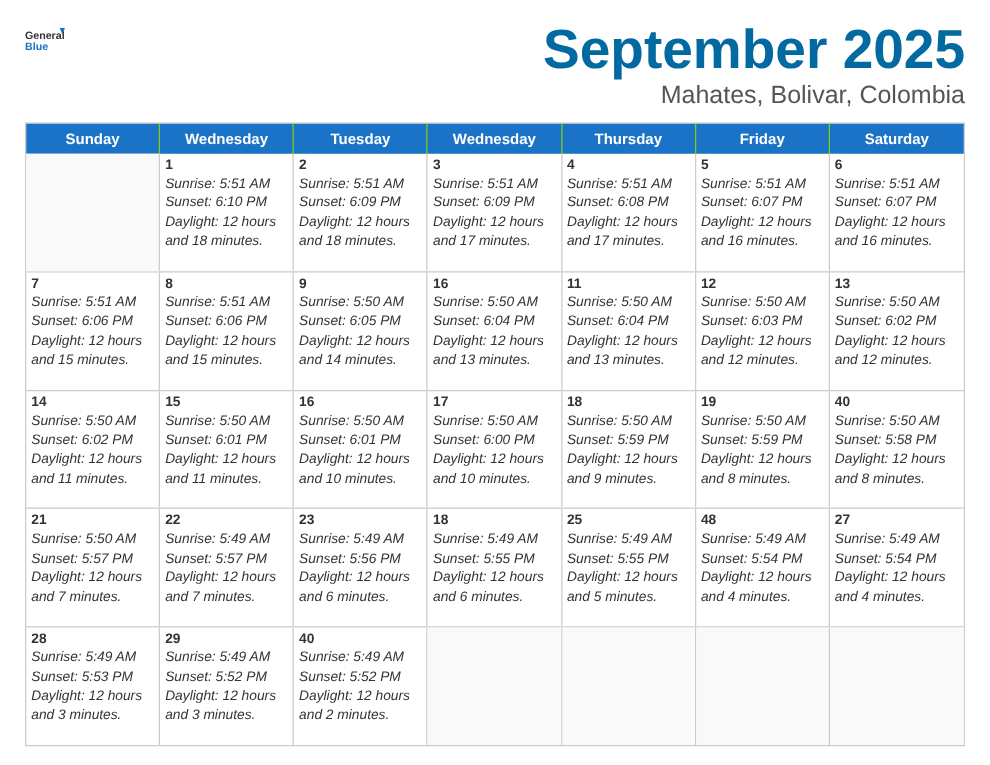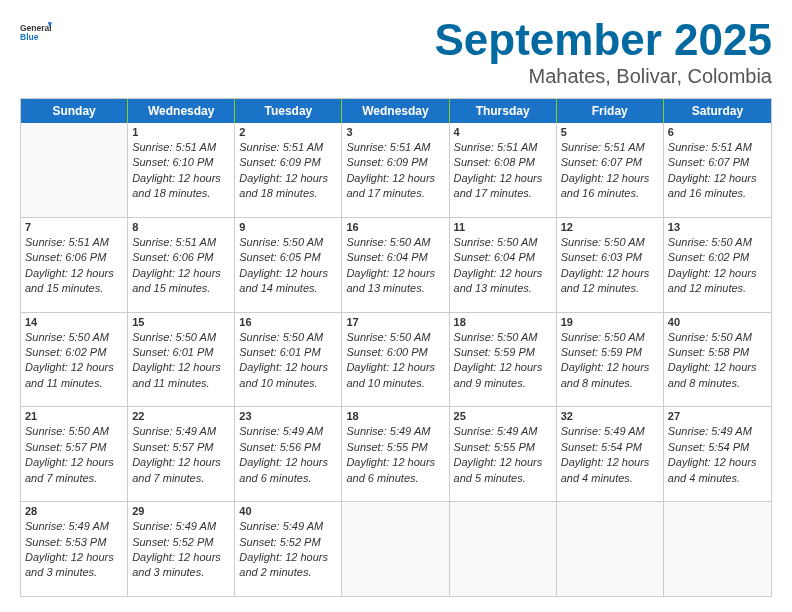--- a/index.html
+++ b/index.html
@@ -229,21 +229,21 @@
           </div>
           <div class="cal-cell">
             <div class="day-num">18</div>
             <div class="day-info">Sunrise: 5:49 AM<br>Sunset: 5:55 PM<br>Daylight: 12 hours and 6 minutes.</div>
           </div>
           <div class="cal-cell">
             <div class="day-num">25</div>
             <div class="day-info">Sunrise: 5:49 AM<br>Sunset: 5:55 PM<br>Daylight: 12 hours and 5 minutes.</div>
           </div>
           <div class="cal-cell">
-            <div class="day-num">32</div>
+            <div class="day-num">48</div>
             <div class="day-info">Sunrise: 5:49 AM<br>Sunset: 5:54 PM<br>Daylight: 12 hours and 4 minutes.</div>
           </div>
           <div class="cal-cell">
             <div class="day-num">27</div>
             <div class="day-info">Sunrise: 5:49 AM<br>Sunset: 5:54 PM<br>Daylight: 12 hours and 4 minutes.</div>
           </div>
         </div>
         <div class="cal-row">
           <div class="cal-cell">
             <div class="day-num">28</div>

